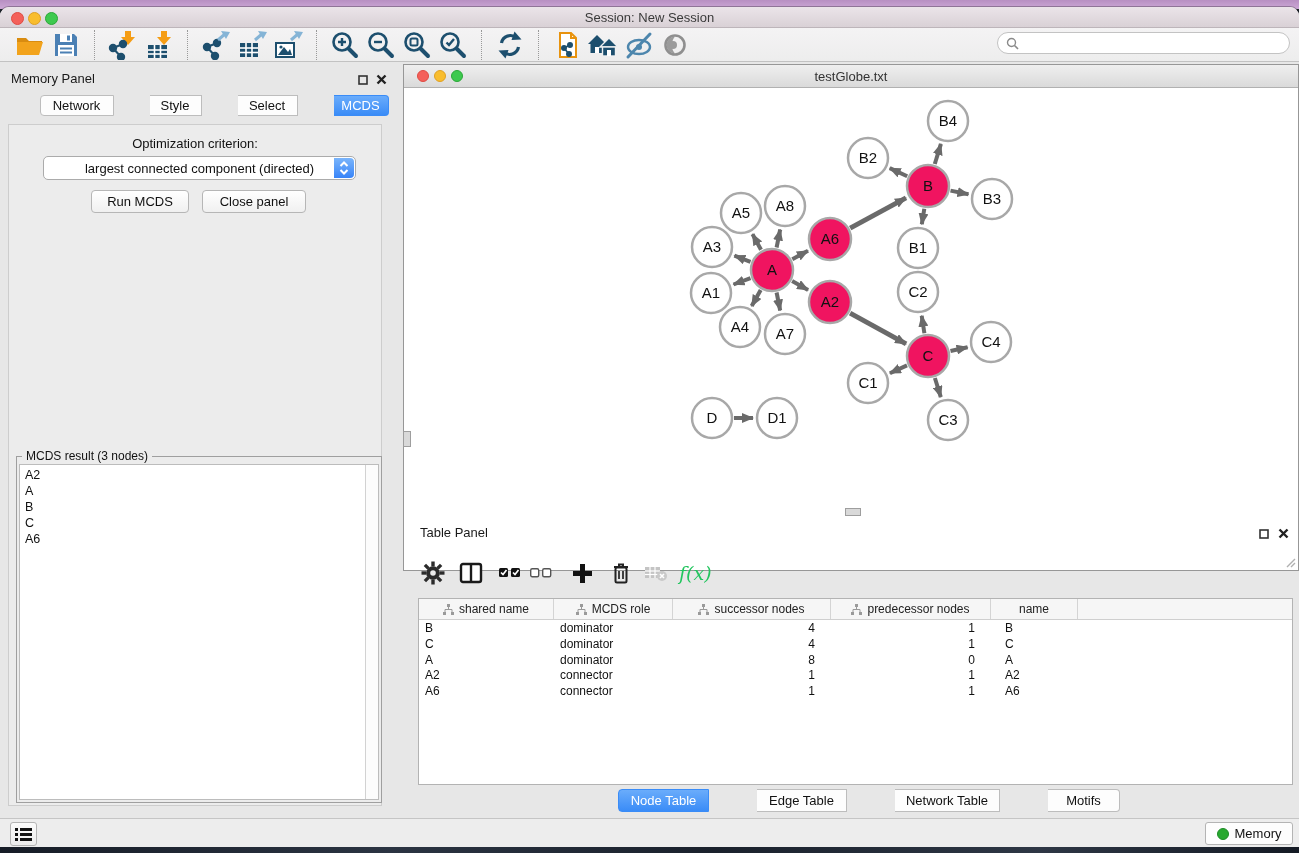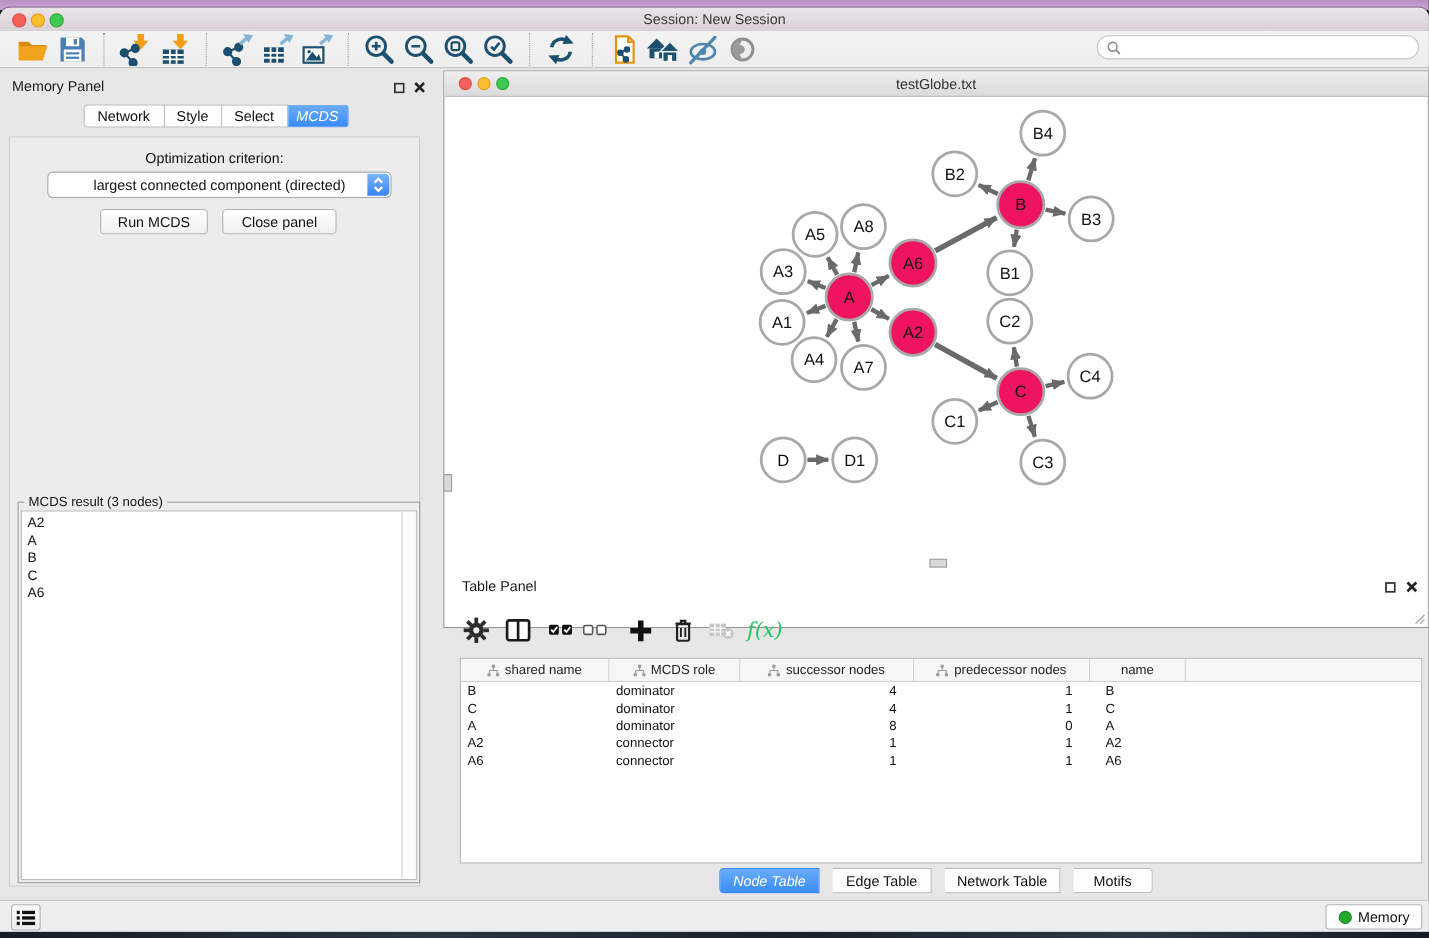--- a/index.html
+++ b/index.html
@@ -31,24 +31,24 @@
   .tbtn{width:36px;height:31px;display:flex;align-items:center;justify-content:center;flex:none;}
   .tsep{height:30px;border-left:1px dotted #999;margin:0 10px;flex:none;}
   .search{position:absolute;right:9px;top:4px;width:293px;height:22px;background:#fff;
     border:1px solid #c3c3c3;border-radius:11px;display:flex;align-items:center;padding-left:8px;}
   .search input{border:none;outline:none;flex:1;font-size:12px;font-family:inherit;background:transparent;margin-left:5px;}
   
   .cp-title{position:absolute;left:11px;top:71px;font-size:13px;color:#1a1a1a;}
   .panel-btn{position:absolute;width:14px;height:14px;display:flex;align-items:center;justify-content:center;}
   .cp-tabs{position:absolute;left:0;top:95px;width:392px;display:flex;justify-content:center;}
   .tab{height:21px;font-size:13px;line-height:19px;text-align:center;background:#fdfdfd;
-    border:1px solid #bdbdbd;border-left:0;color:#111;}
+    border:1px solid #bdbdbd;border-left:0;color:#111;margin-left:36px;}
   .tab:first-child{border-left:1px solid #bdbdbd;border-radius:4px 0 0 4px;}
   .tab:last-child{border-radius:0 4px 4px 0;}
-  .tab.sel{background:linear-gradient(#6aacfb,#3a8cf7);border-color:#3a8cf7;color:#fff;font-style:italic;}
+  .tab.sel{background:linear-gradient(#6aacfb,#3a8cf7);border-color:#3a8cf7;color:#fff;}
   .cp-panel{position:absolute;left:8px;top:124px;width:374px;height:682px;
     background:#ececec;border:1px solid #cdcdcd;}
   .opt-label{position:absolute;left:8px;top:136px;width:374px;text-align:center;font-size:13px;color:#111;}
   .dropdown{position:absolute;left:43px;top:156px;width:313px;height:24px;background:#fff;
     border:1px solid #ababab;border-radius:5px;font-size:13px;color:#111;
     display:flex;align-items:center;justify-content:center;}
   .dd-step{position:absolute;right:1px;top:1px;width:20px;height:20px;border-radius:0 4px 4px 0;
     background:linear-gradient(#7ab5fb,#3884f8);display:flex;align-items:center;justify-content:center;}
   .btn{position:absolute;height:23px;background:linear-gradient(#ffffff,#f0f0f0);
     border:1px solid #b6b6b6;border-radius:4px;font-size:13px;color:#111;

